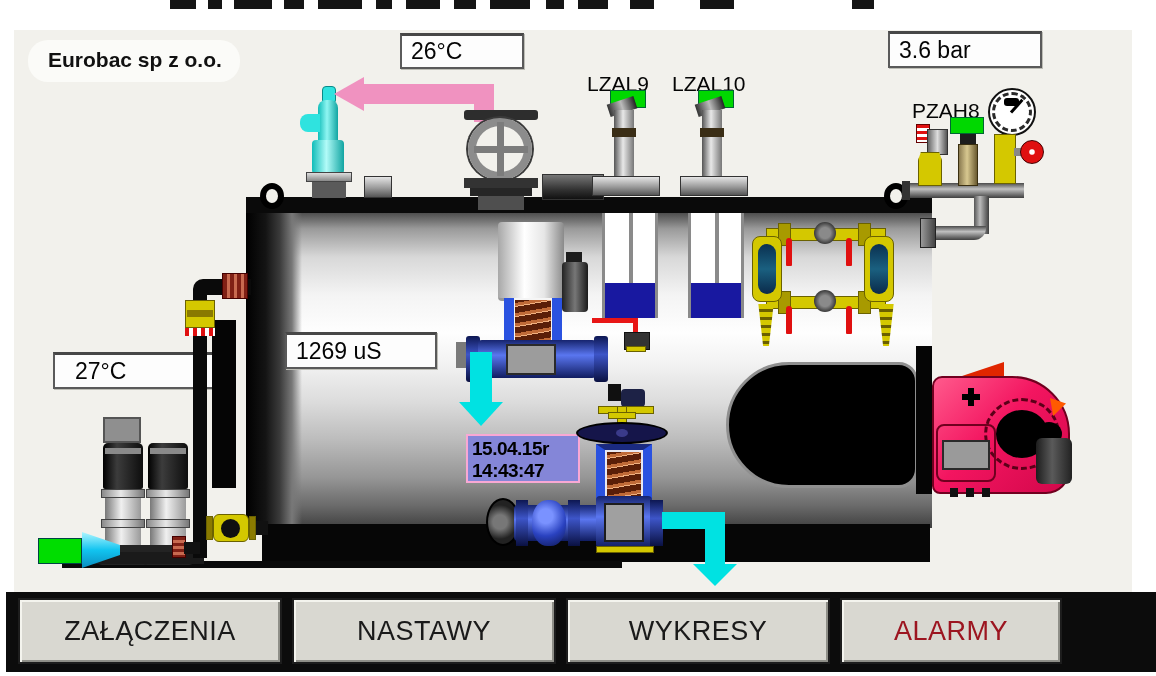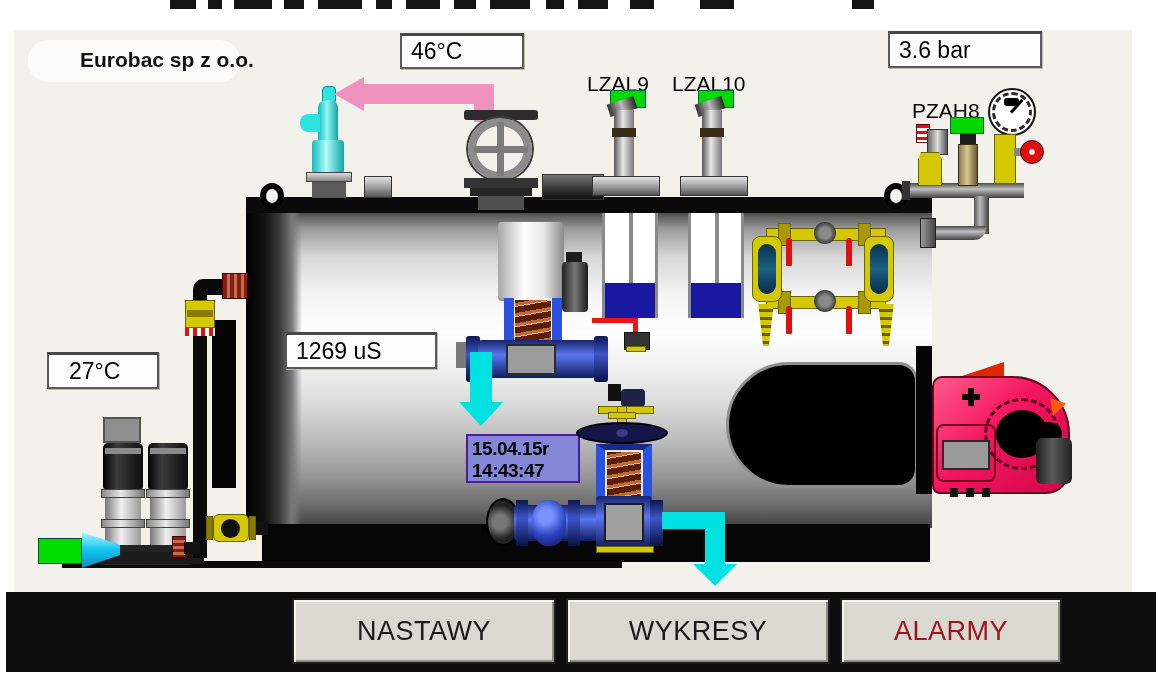--- a/index.html
+++ b/index.html
@@ -11,21 +11,21 @@
   
   .crop-mark{position:absolute;top:0;background:#151515;height:9px;}
   
   .vbox{background:#fdfdfd;border:2px solid #5a5a5a;border-top:3px solid #474747;
         box-shadow:1px 1px 0 #bdbdb5;display:flex;align-items:center;
         font-size:23px;color:#050505;padding-left:9px;box-sizing:border-box;}
   .lbl{font-size:21px;color:#050505;white-space:nowrap;}
   .green-ind{background:#00d800;border:1px solid #063;box-sizing:border-box;}
   .logo{font-size:21px;font-weight:bold;color:#111;white-space:nowrap;}
   
-  .clock{background:#8486d8;border:2px solid #4c1d95;color:#000;font-weight:bold;
+  .clock{background:#8486d8;border:2px solid #f9a8d4;color:#000;font-weight:bold;
          font-size:19px;line-height:22px;padding:2px 0 0 4px;box-sizing:border-box;letter-spacing:-0.5px;}
   
   .navbar{left:6px;top:592px;width:1150px;height:80px;background:#0c0c0c;}
   .navbtn{position:absolute;top:6px;height:66px;background:#d9d8d1;border:2px solid #1d1d1d;
           box-shadow:inset 2px 2px 0 #f4f4ee,inset -2px -2px 0 #8f8f88;
           display:flex;align-items:center;justify-content:center;
           font-size:27px;letter-spacing:0.5px;color:#1a1a1a;cursor:pointer;box-sizing:border-box;}
   .navbtn.alarm{color:#9c1520;}
   
   .shell{background:linear-gradient(180deg,#4e4e4e 0,#9a9a9a 5%,#d8d8d8 14%,#f4f4f4 26%,#fefefe 38%,#f2f2f2 48%,#dcdcdc 60%,#bcbcbc 72%,#969696 84%,#6a6a6a 93%,#3f3f3f 100%);}
@@ -67,21 +67,21 @@
       <span class="crop-mark" style="left:386px;width:18px;"></span>
     <span class="crop-mark" style="left:418px;width:30px;"></span>
       <span class="crop-mark" style="left:470px;width:24px;"></span>
     <span class="crop-mark" style="left:540px;width:34px;"></span>
       <span class="crop-mark" style="left:692px;width:22px;"></span>
   </div>
 
   <div class="abs panel"></div>
 
   <div class="abs" style="left:28px;top:40px;width:212px;height:42px;background:#fbfbf8;border-radius:20px;"></div>
-  <div class="abs logo" style="left:48px;top:48px;margin-left:32px;">Eurobac sp z o.o.</div>
+  <div class="abs logo" style="left:48px;top:48px;">Eurobac sp z o.o.</div>
 
   <div class="abs" style="left:246px;top:197px;width:686px;height:16px;background:#0a0a0a;"></div>
   <div class="abs lug" style="left:260px;top:183px;"></div>
   <div class="abs lug" style="left:884px;top:183px;"></div>
   <div class="abs shell" style="left:246px;top:213px;width:686px;height:315px;"></div>
   <div class="abs endcap" style="left:246px;top:213px;width:56px;height:315px;"></div>
   <div class="abs" style="left:726px;top:362px;width:192px;height:126px;background:#000;border:3px solid #8f8f8f;border-radius:66px 20px 20px 66px;box-sizing:border-box;"></div>
   <div class="abs" style="left:916px;top:346px;width:16px;height:148px;background:#050505;"></div>
   <div class="abs" style="left:262px;top:524px;width:668px;height:38px;background:#060606;"></div>
   <div class="abs" style="left:62px;top:561px;width:560px;height:7px;background:#0a0a0a;"></div>
@@ -105,29 +105,29 @@
     <div class="abs" style="left:2px;top:0;width:74px;height:10px;background:#2d2d2d;border-radius:3px;"></div>
     <div class="abs" style="left:6px;top:8px;width:64px;height:62px;border:8px solid #8c8c8c;border-radius:50%;box-sizing:border-box;box-shadow:0 0 0 2px #3a3a3a;"></div>
     <div class="abs" style="left:35px;top:12px;width:7px;height:54px;background:#7c7c7c;"></div>
     <div class="abs" style="left:12px;top:36px;width:54px;height:7px;background:#7c7c7c;"></div>
     <div class="abs" style="left:2px;top:68px;width:74px;height:10px;background:#333;"></div>
     <div class="abs" style="left:8px;top:78px;width:62px;height:8px;background:#262626;"></div>
     <div class="abs" style="left:16px;top:86px;width:46px;height:14px;background:#4f4f4f;"></div>
   </div>
 
   <div class="abs vbox" style="left:400px;top:33px;width:124px;height:36px;">
-      <span>46°C</span>
+      <span>26°C</span>
     </div>
   <div class="abs vbox" style="left:888px;top:31px;width:154px;height:37px;">
       <span>3.6 bar</span>
     </div>
   <div class="abs vbox" style="left:285px;top:332px;width:152px;height:37px;">
       <span>1269 uS</span>
     </div>
-  <div class="abs vbox" style="left:47px;top:352px;width:112px;height:37px;padding-left:20px;">
+  <div class="abs vbox" style="left:53px;top:352px;width:164px;height:37px;padding-left:20px;">
       <span>27°C</span>
     </div>
 
   <div class="abs lbl" style="left:587px;top:72px;">LZAL9</div>
   <div class="abs green-ind" style="left:610px;top:90px;width:36px;height:18px;"></div>
   <div class="abs lbl" style="left:672px;top:72px;">LZAL10</div>
   <div class="abs green-ind" style="left:698px;top:90px;width:36px;height:18px;"></div>
 
   <div class="abs" style="left:590px;top:96px;width:72px;height:102px;">
     <div class="abs" style="left:18px;top:4px;width:28px;height:13px;background:linear-gradient(90deg,#333,#bbb,#222);transform:rotate(-18deg);"></div>
@@ -308,20 +308,23 @@
 
   <div class="abs" style="left:206px;top:512px;width:62px;height:32px;">
     <div class="abs yellowpart" style="left:0;top:4px;width:7px;height:24px;background:#8a7a00;"></div>
     <div class="abs yellowpart" style="left:7px;top:2px;width:36px;height:28px;border-radius:6px;"></div>
     <div class="abs" style="left:15px;top:7px;width:19px;height:19px;background:#101010;border-radius:50%;"></div>
     <div class="abs yellowpart" style="left:43px;top:4px;width:7px;height:24px;background:#8a7a00;"></div>
     <div class="abs" style="left:50px;top:9px;width:12px;height:14px;background:#111;"></div>
   </div>
 
   <div class="abs navbar">
+    <div class="navbtn" style="left:12px;width:264px;">
+        <span>ZAŁĄCZENIA</span>
+      </div>
     <div class="navbtn" style="left:286px;width:264px;">
         <span>NASTAWY</span>
       </div>
     <div class="navbtn alarm" style="left:834px;width:222px;">
         <span>ALARMY</span>
       </div>
     <div class="navbtn" style="left:560px;width:264px;">
         <span>WYKRESY</span>
       </div>
   </div>

